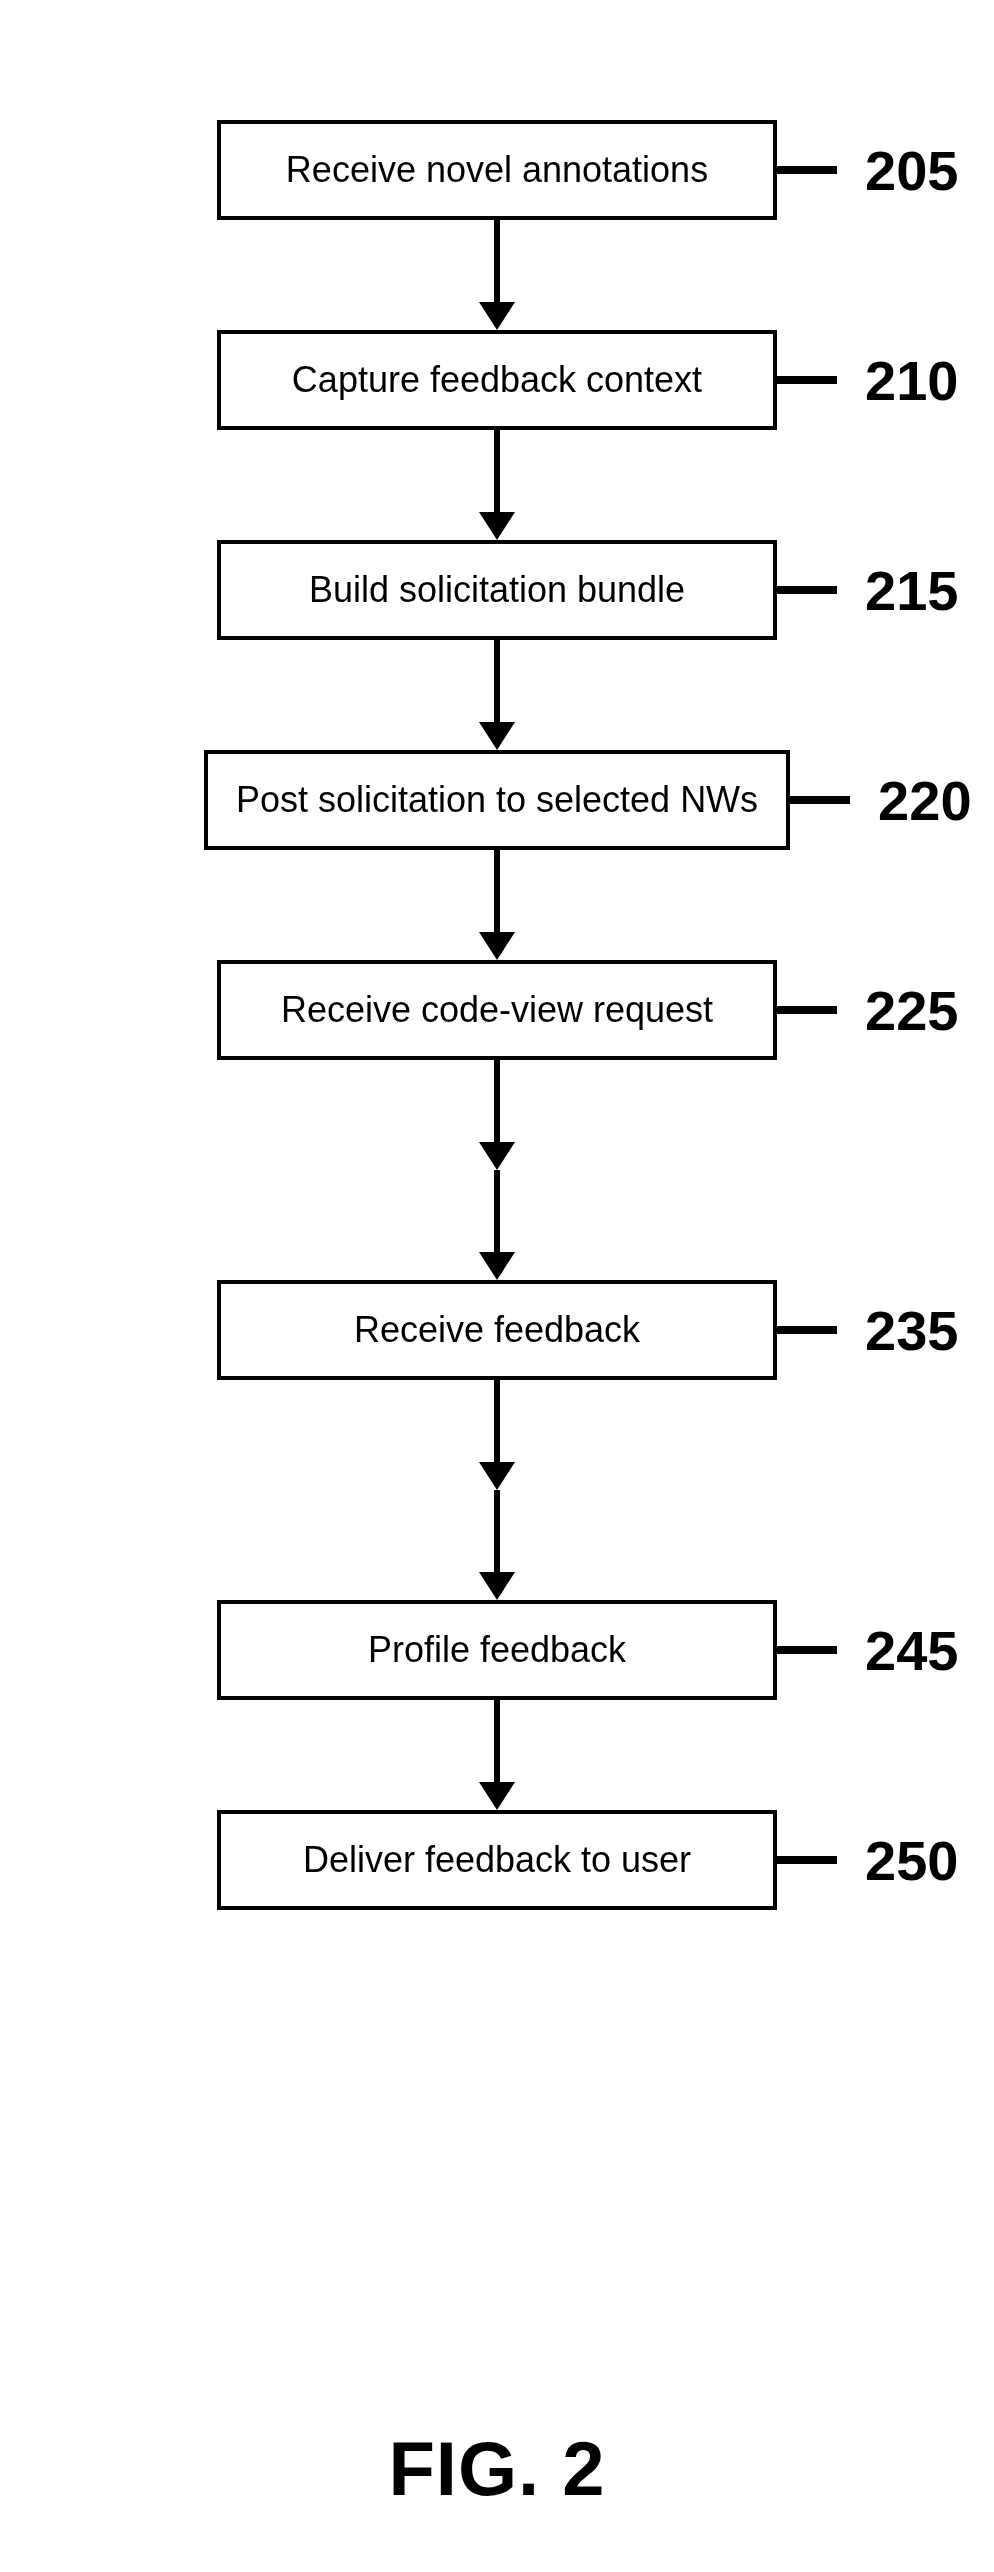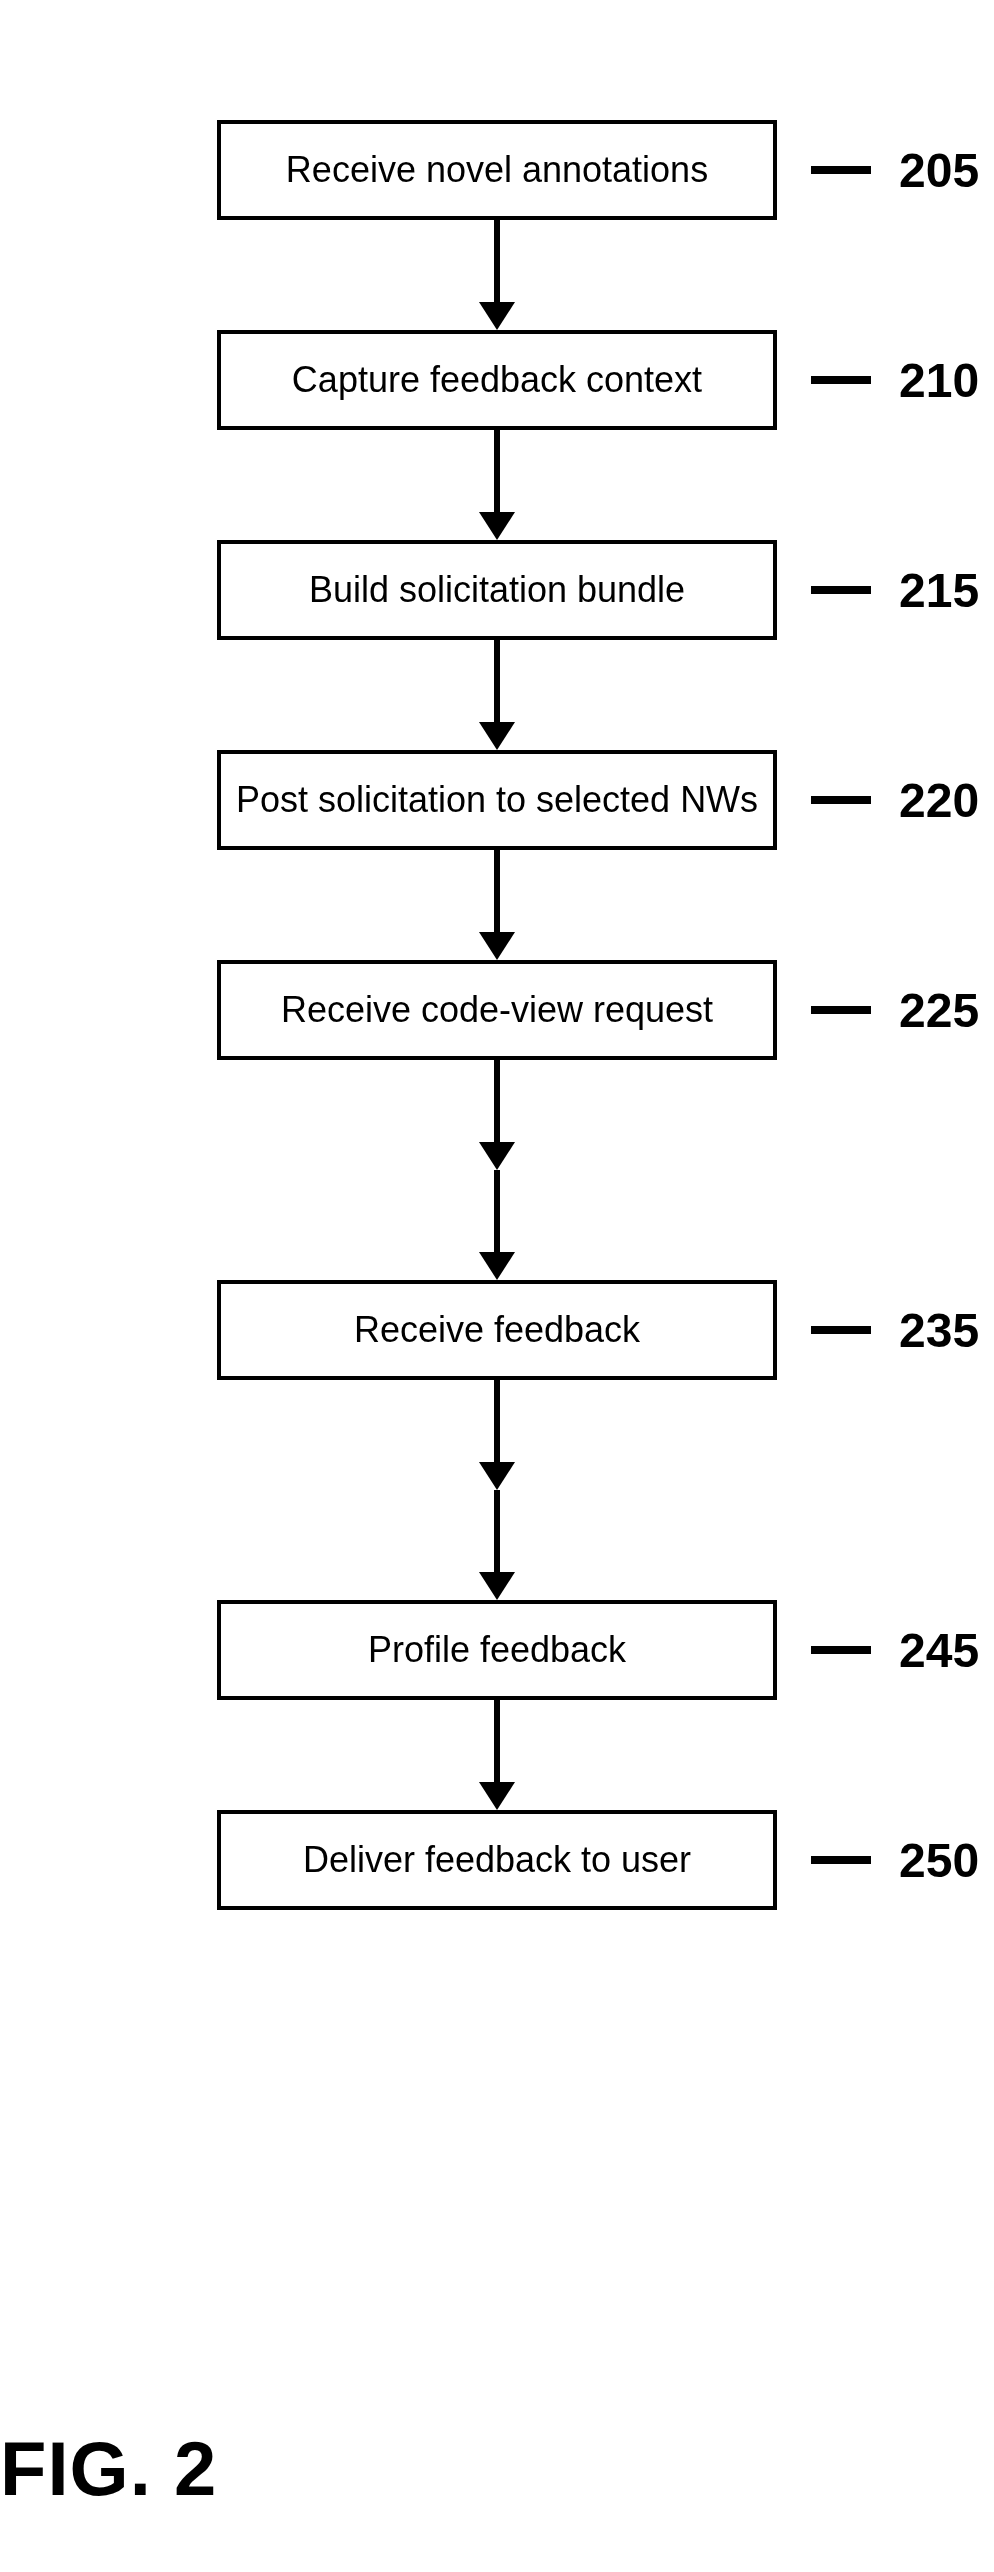--- a/index.html
+++ b/index.html
@@ -22,21 +22,20 @@
     align-items: center;
     width: 100%;
   }
   .row {
     display: flex;
     flex-direction: row;
     align-items: center;
     justify-content: center;
     width: 100%;
     position: relative;
-    gap: 34px;
   }
   .box {
     border: 4px solid #000;
     background: #fff;
     min-width: 560px;
     height: 100px;
     display: flex;
     align-items: center;
     justify-content: center;
     font-size: 36px;
@@ -44,21 +43,21 @@
     padding: 0 28px;
     white-space: nowrap;
   }
   .ref-connector {
     width: 60px;
     height: 0;
     border-top: 8px solid #000;
     margin-left: 0;
   }
   .ref-label {
-    font-size: 48px;
+    font-size: 56px;
     font-weight: 700;
     margin-left: 28px;
     min-width: 110px;
   }
   .arrow-wrap {
     display: flex;
     flex-direction: column;
     align-items: center;
     height: 110px;
     justify-content: flex-start;
@@ -72,20 +71,21 @@
     width: 0;
     height: 0;
     border-left: 18px solid transparent;
     border-right: 18px solid transparent;
     border-top: 28px solid #000;
   }
   .fig-caption {
     position: absolute;
     bottom: 60px;
     width: 100%;
+    text-align: center;
     font-size: 76px;
     font-weight: 900;
     letter-spacing: 1px;
   }
   
   .left-spacer {
     width: 198px; 
     flex: 0 0 auto;
   }
   .right-group {

